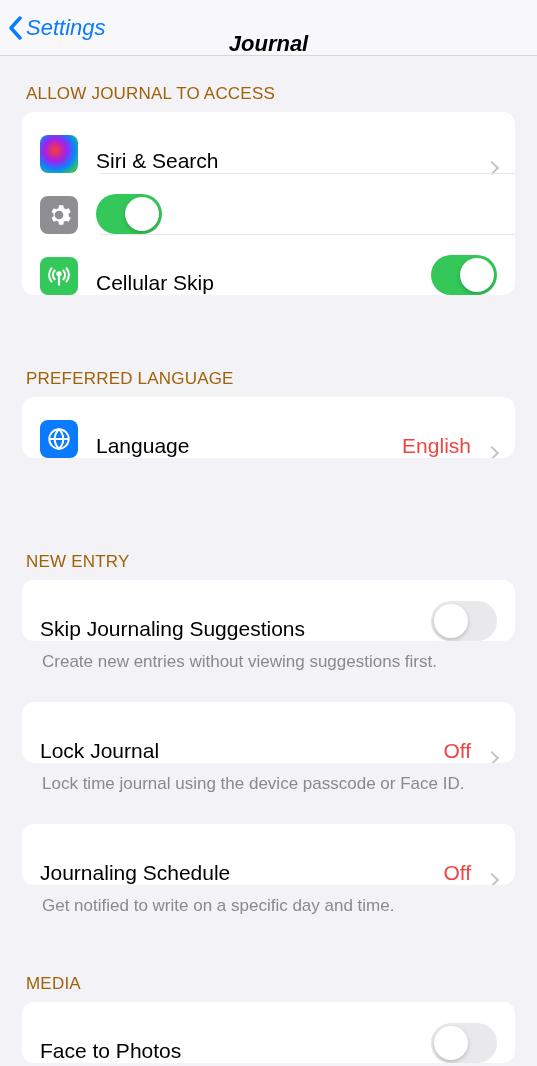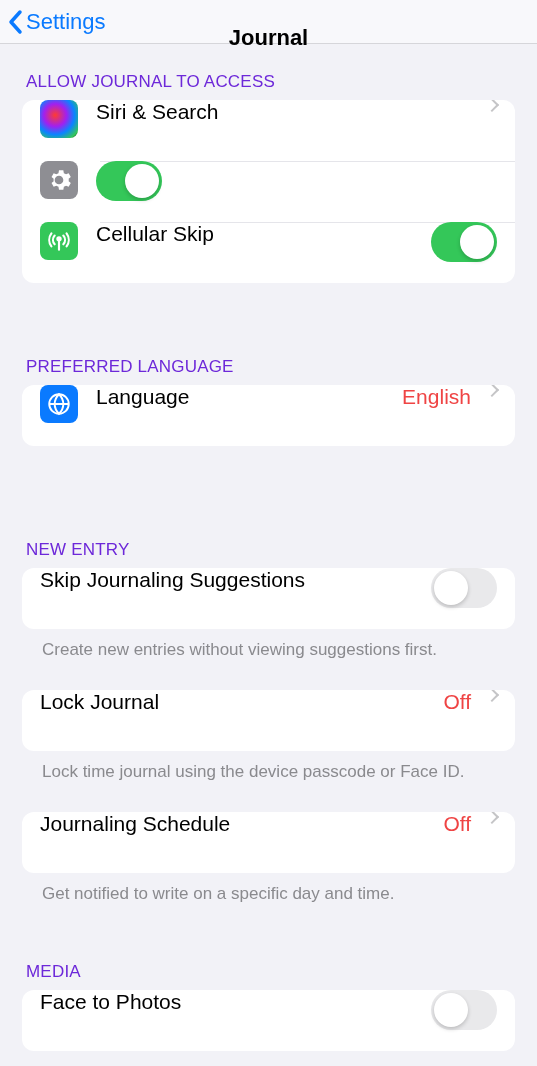--- a/index.html
+++ b/index.html
@@ -6,59 +6,60 @@
     body {
       font-family: -apple-system, BlinkMacSystemFont, "Segoe UI", Helvetica, Arial, sans-serif;
       background: #f2f2f7;
       width: 537px;
       min-height: 1066px;
       color: #000;
     }
     .nav {
       display: flex;
       align-items: center;
-      height: 44px;
+      height: 56px;
       position: relative;
       background: #f8f8fb;
       border-bottom: 1px solid #d6d6da;
       padding: 0 6px;
+      font-style: italic;
     }
     .nav-back {
       display: flex;
       align-items: center;
       color: #0a7aff;
       font-size: 22px;
       font-weight: 400;
       cursor: pointer;
     }
     .nav-back .chevron { margin-right: 2px; }
     .nav-title {
       position: absolute;
       left: 50%;
       transform: translateX(-50%);
       font-size: 22px;
       font-weight: 600;
       margin-top: 32px;
     }
     .content { padding: 0 22px 24px; }
     .section-header {
-      color: #6d28d9;
+      color: #a16207;
       font-size: 17px;
       letter-spacing: 0.2px;
       margin: 28px 0 8px 4px;
       text-transform: none;
     }
     .card {
       background: #fff;
       border-radius: 12px;
       overflow: hidden;
     }
     .row {
       display: flex;
-      align-items: flex-start;
+      align-items: flex-end;
       min-height: 61px;
       padding: 0 18px;
       position: relative;
     }
     .row + .row::before {
       content: "";
       position: absolute;
       left: 78px;
       right: 0;
       top: 0;

